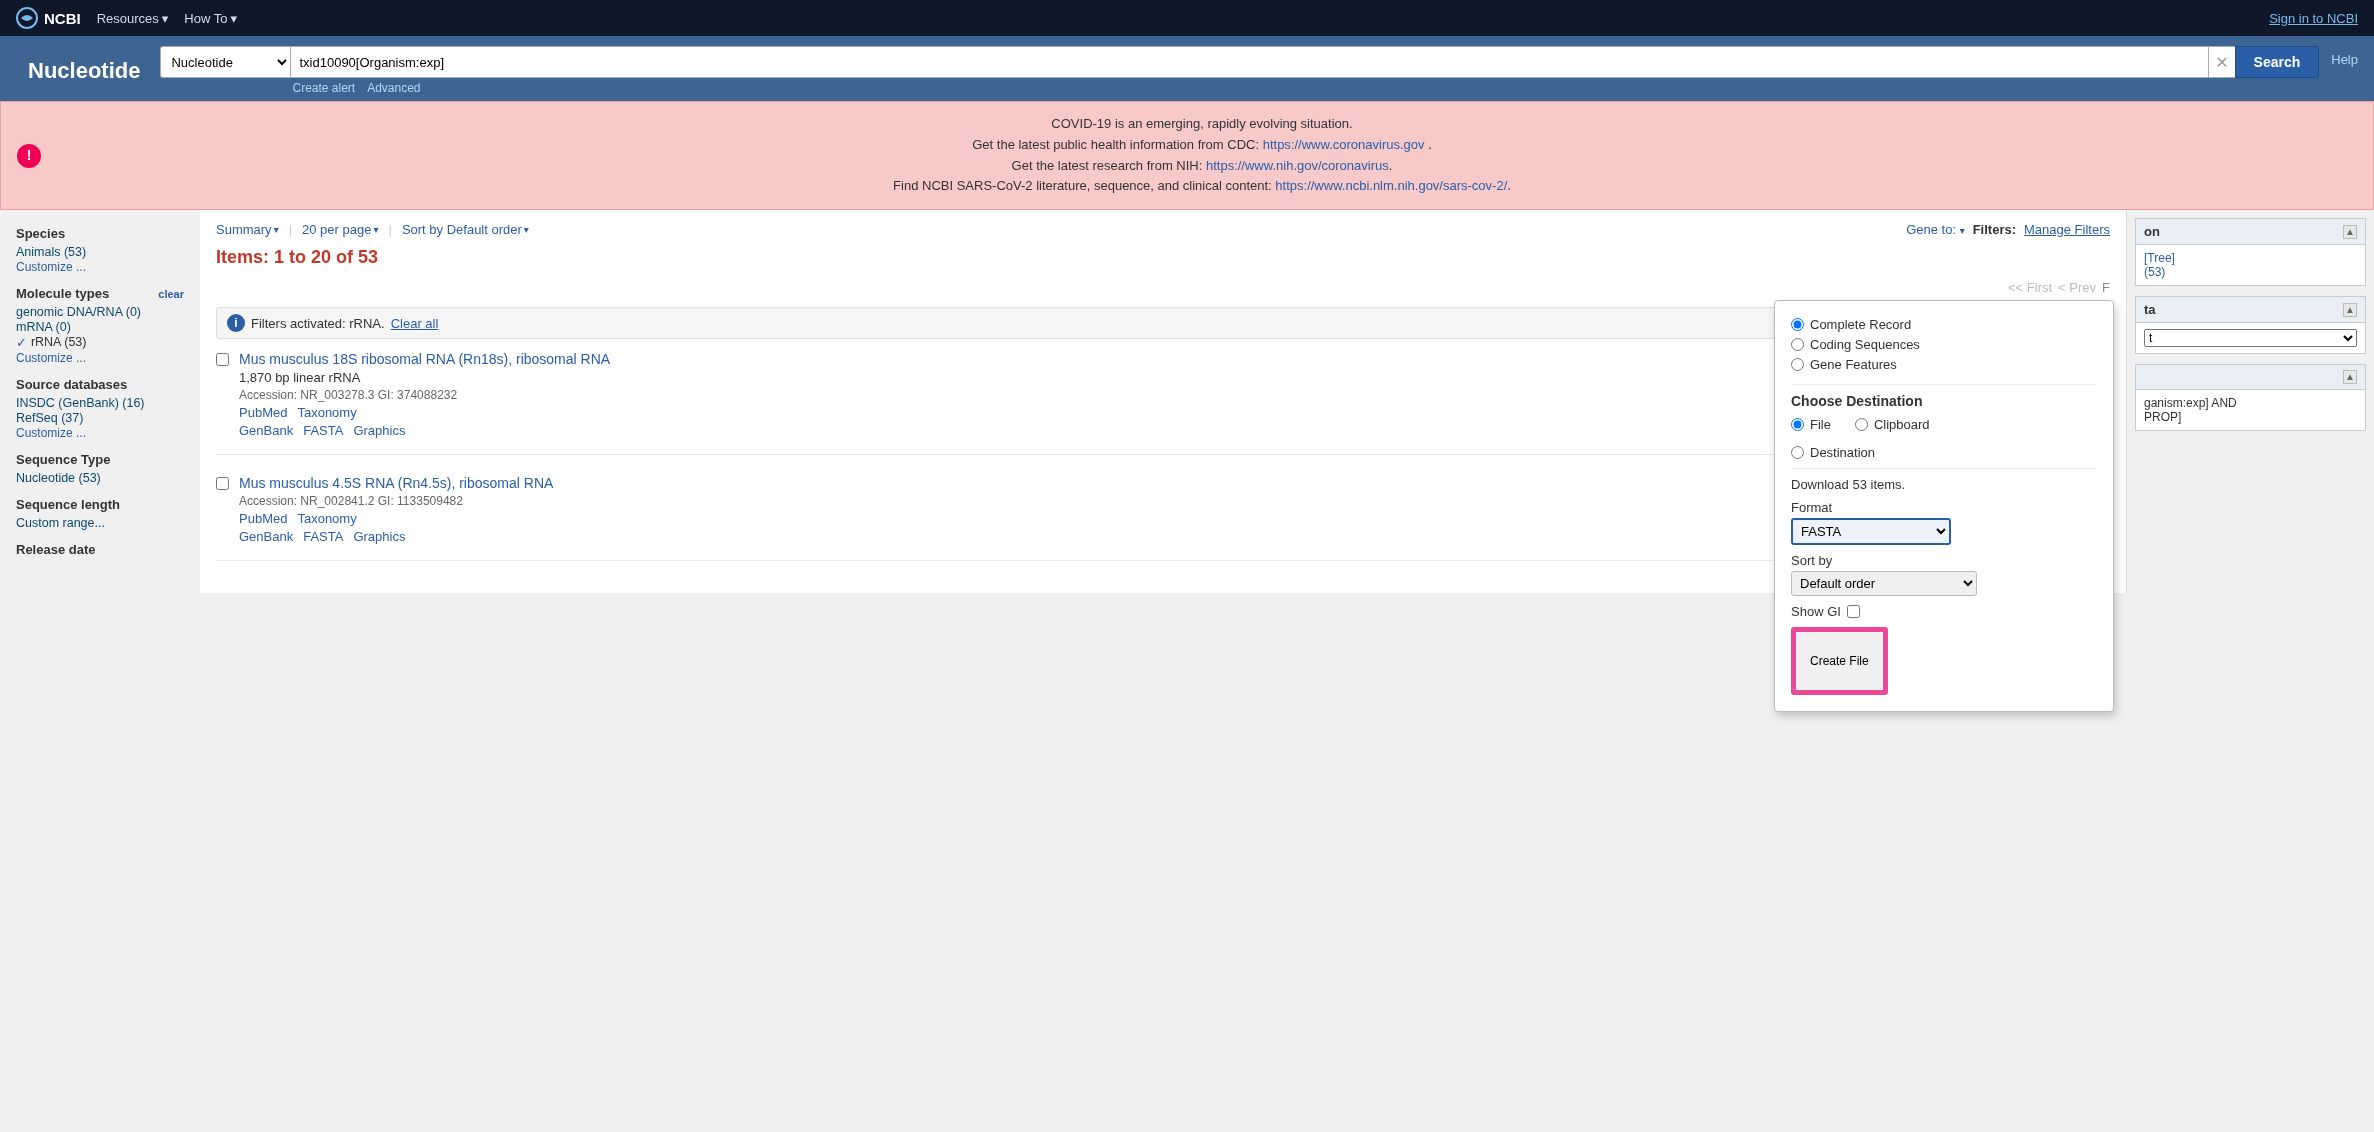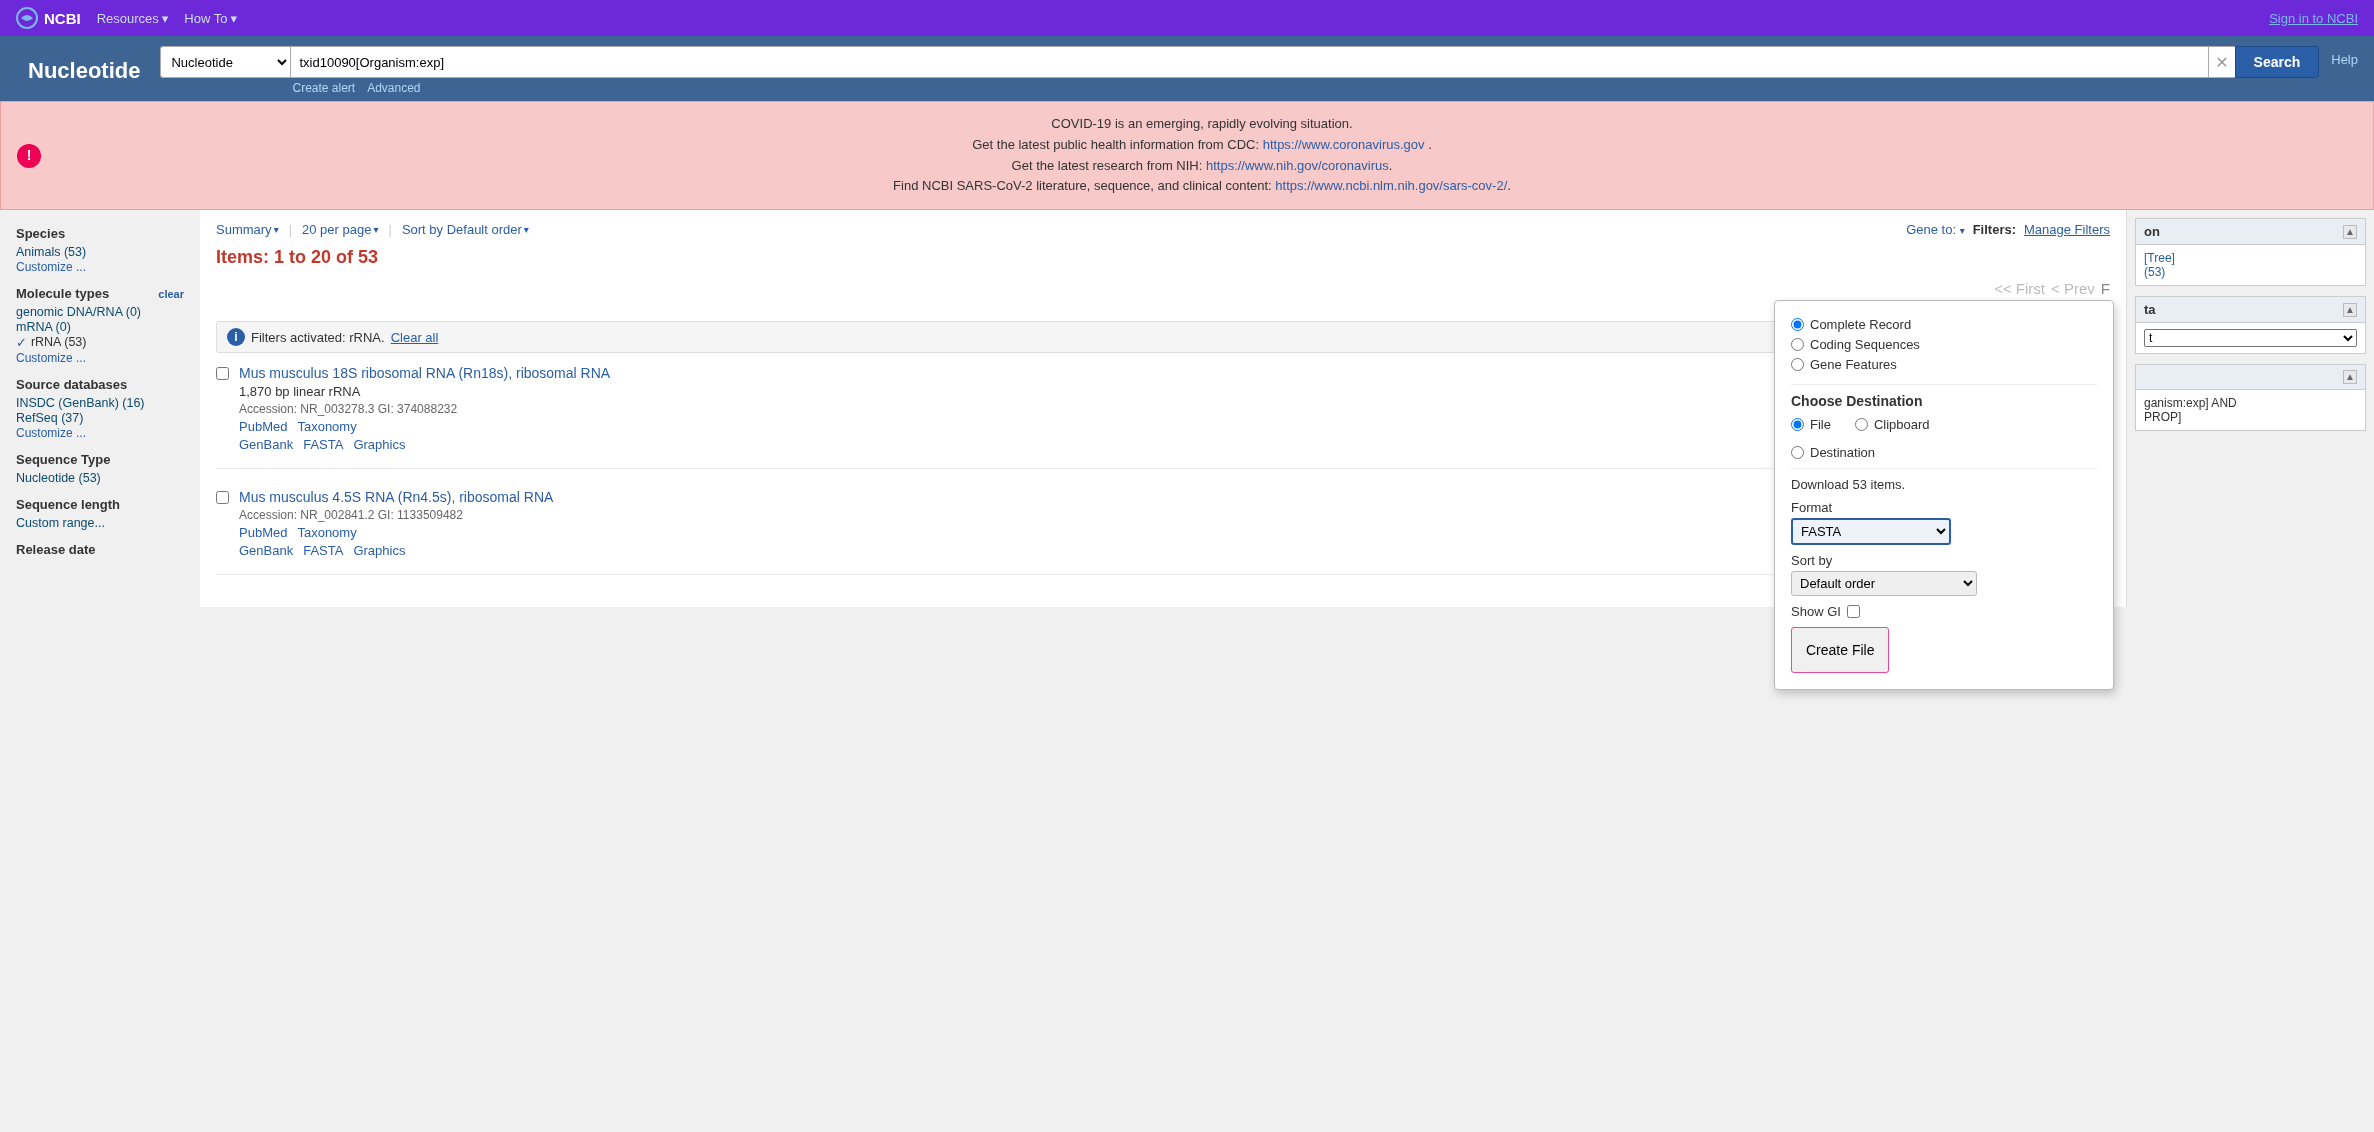--- a/index.html
+++ b/index.html
@@ -1,20 +1,20 @@
 <!DOCTYPE html>
 <html><head>
   <meta charset="utf-8">
   <style>
     * { box-sizing: border-box; margin: 0; padding: 0; }
     body { font-family: Arial, Helvetica, sans-serif; font-size: 13px; background: #f0f0f0; color: #333; }
 
     
     .top-nav {
-      background: #6d28d9;
+      background: #0f172a;
       color: white;
       display: flex;
       align-items: center;
       padding: 0 16px;
       height: 36px;
       justify-content: space-between;
     }
     .top-nav-left { display: flex; align-items: center; gap: 16px; }
     .ncbi-logo { display: flex; align-items: center; gap: 6px; font-size: 15px; font-weight: bold; color: white; }
     .ncbi-logo .logo-icon { width: 22px; height: 22px; }
@@ -186,23 +186,23 @@
       font-size: 18px;
       font-weight: bold;
       margin-bottom: 12px;
     }
 
     
     .pagination {
       display: flex;
       align-items: center;
       gap: 6px;
-      font-size: 15px;
+      font-size: 13px;
       color: #888;
-      margin-bottom: 24px;
+      margin-bottom: 12px;
       justify-content: flex-end;
     }
     .pagination .disabled { color: #bbb; }
 
     
     .filter-notice {
       background: #f5f5f5;
       border: 1px solid #ddd;
       padding: 6px 10px;
       font-size: 13px;
@@ -301,24 +301,24 @@
       border: 1px solid #bbb;
       border-radius: 3px;
       padding: 3px 4px;
       font-size: 13px;
       width: 186px;
     }
     .popup-show-gi { display: flex; align-items: center; gap: 6px; margin: 8px 0; }
     .popup-divider { border: none; border-top: 1px solid #eee; margin: 8px 0; }
     .popup-create-btn {
       background: #f0f0f0;
-      border: 1px solid #ec4899;
+      border: 5px solid #ec4899;
       border-radius: 3px;
-      padding: 14px 14px;
-      font-size: 14px;
+      padding: 22px 14px;
+      font-size: 12px;
       cursor: pointer;
     }
 
     
     .scroll-btn-up, .scroll-btn-down {
       background: #e8e8e8;
       border: 1px solid #bbb;
       width: 14px;
       text-align: center;
       cursor: pointer;

